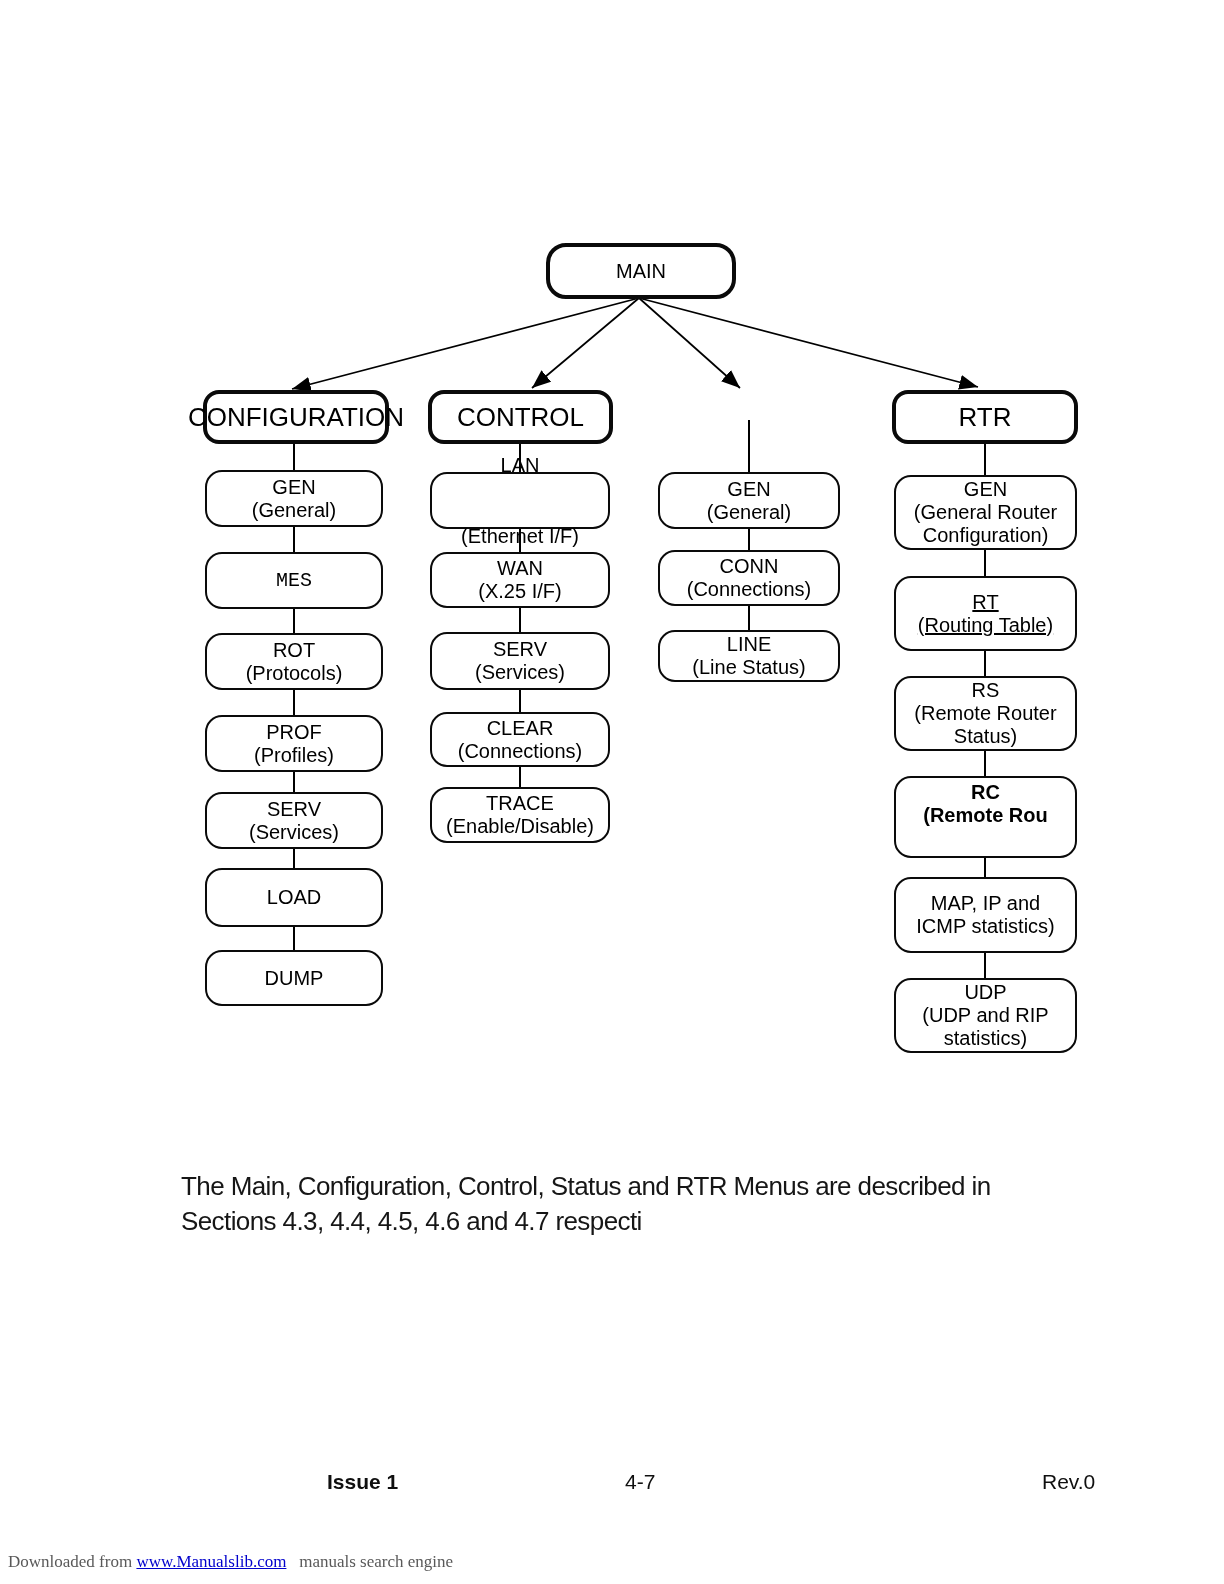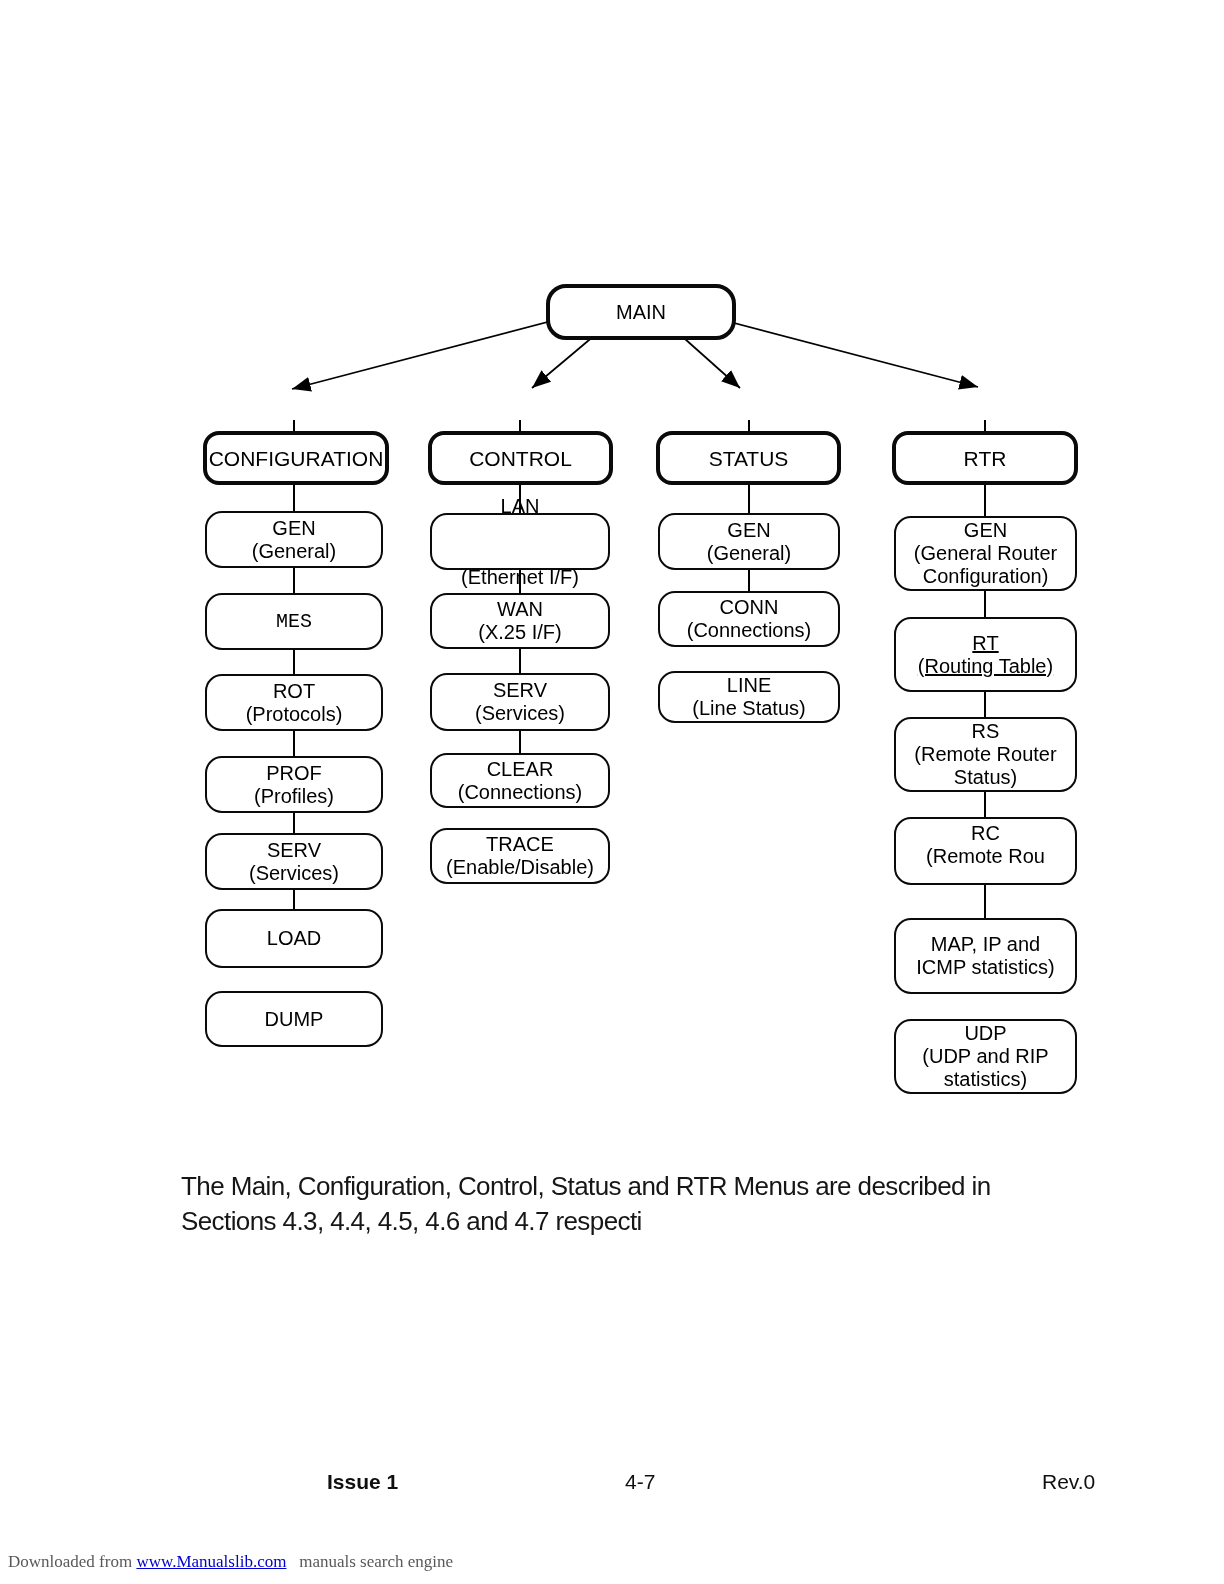--- a/index.html
+++ b/index.html
@@ -1,24 +1,24 @@
 <!DOCTYPE html>
 <html><head>
 <meta charset="utf-8">
 <style>
   html,body{margin:0;padding:0;background:#ffffff;}
   #page{position:relative;width:1224px;height:1584px;background:#ffffff;overflow:hidden;
         font-family:"Liberation Sans",sans-serif;color:#000;}
   #wires{position:absolute;left:0;top:0;width:1224px;height:1584px;z-index:1;}
   .node{position:absolute;z-index:2;background:#fff;border:2.5px solid #0a0a0a;border-radius:17px;
         box-sizing:border-box;display:flex;flex-direction:column;justify-content:center;align-items:center;
-        text-align:center;font-size:20px;line-height:23px;margin-top:41px;}
+        text-align:center;font-size:20px;line-height:23px;}
   .node .lbl{white-space:nowrap;}
   .node .sub{white-space:pre-line;}
-  .hdr{border-width:4px;border-radius:16px;font-size:21px;}
+  .hdr{border-width:4px;border-radius:16px;font-size:26px;}
   .root{border-width:4px;border-radius:20px;}
   .at{justify-content:flex-start;padding-top:3px;}
   .desc{position:absolute;z-index:2;left:181px;white-space:nowrap;font-size:26px;
         letter-spacing:-0.6px;color:#161616;}
   .footer-item{position:absolute;z-index:2;top:1470px;font-size:21px;color:#0f0f0f;white-space:nowrap;}
   #watermark{position:absolute;z-index:2;left:8px;top:1552px;font-family:"Liberation Serif",serif;
              font-size:17px;color:#595959;white-space:nowrap;}
   #watermark a{color:#0000cc;text-decoration:underline;}
 </style>
 </head>
@@ -46,23 +46,20 @@
 
   <div class="node root" style="left:546px;top:243px;width:190px;height:56px;">
     <span class="lbl">MAIN</span>
   </div>
 
   <div class="node hdr" style="left:203px;top:390px;width:186px;height:54px;">
     <span class="lbl">CONFIGURATION</span>
   </div>
   <div class="node hdr" style="left:428px;top:390px;width:185px;height:54px;">
     <span class="lbl">CONTROL</span>
-  </div>
-  <div class="node hdr" style="left:656px;top:390px;width:185px;height:54px;">
-    <span class="lbl">STATUS</span>
   </div>
   <div class="node hdr" style="left:892px;top:390px;width:186px;height:54px;">
     <span class="lbl">RTR</span>
   </div>
 
   <div class="node" style="left:205px;top:470px;width:178px;height:57px;">
     <span class="lbl">GEN</span>
     <span class="sub">(General)</span>
   </div>
   <div class="node" style="left:205px;top:552px;width:178px;height:57px;font-family:Liberation Mono, monospace;">
@@ -131,21 +128,21 @@
   </div>
   <div class="node" style="left:894px;top:576px;width:183px;height:75px;text-decoration:underline;">
     <span class="lbl">RT</span>
     <span class="sub">(Routing Table)</span>
   </div>
   <div class="node" style="left:894px;top:676px;width:183px;height:75px;">
     <span class="lbl">RS</span>
     <span class="sub">(Remote Router
 Status)</span>
   </div>
-  <div class="node at" style="left:894px;top:776px;width:183px;height:68px;">
+  <div class="node at" style="left:894px;top:776px;width:183px;height:82px;font-weight:bold;">
     <span class="lbl">RC</span>
     <span class="sub">(Remote Rou</span>
   </div>
   <div class="node" style="left:894px;top:877px;width:183px;height:76px;">
     <span class="lbl">MAP, IP and</span>
     <span class="sub">ICMP statistics)</span>
   </div>
   <div class="node" style="left:894px;top:978px;width:183px;height:75px;">
     <span class="lbl">UDP</span>
     <span class="sub">(UDP and RIP

